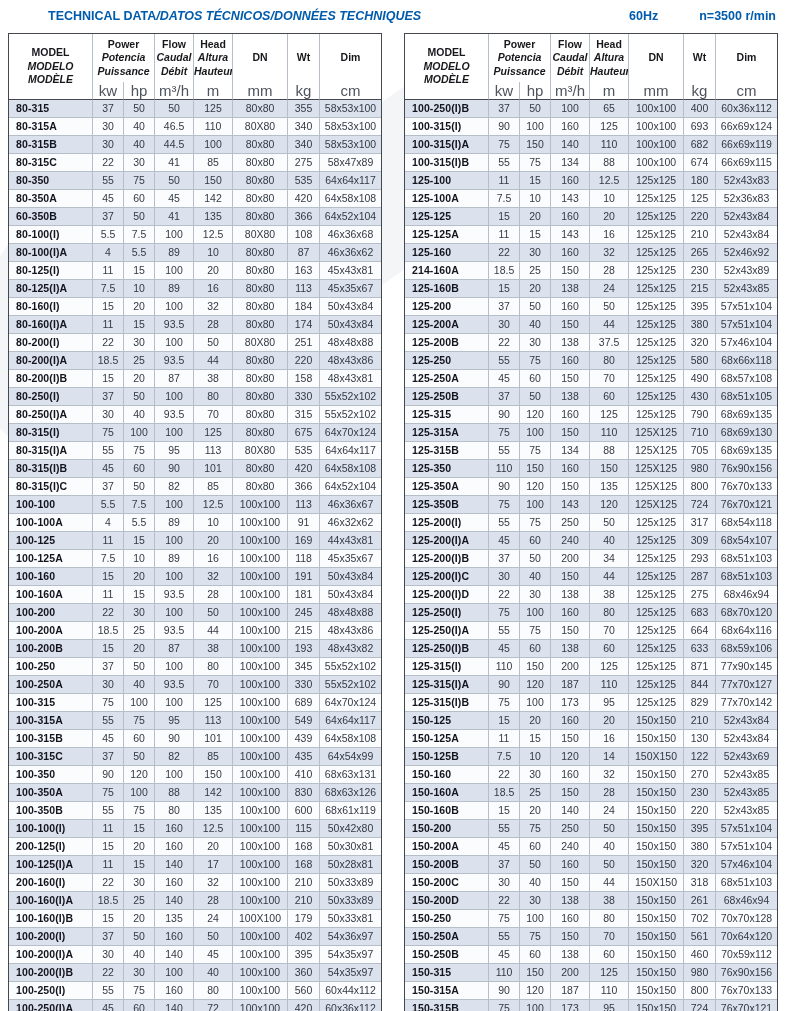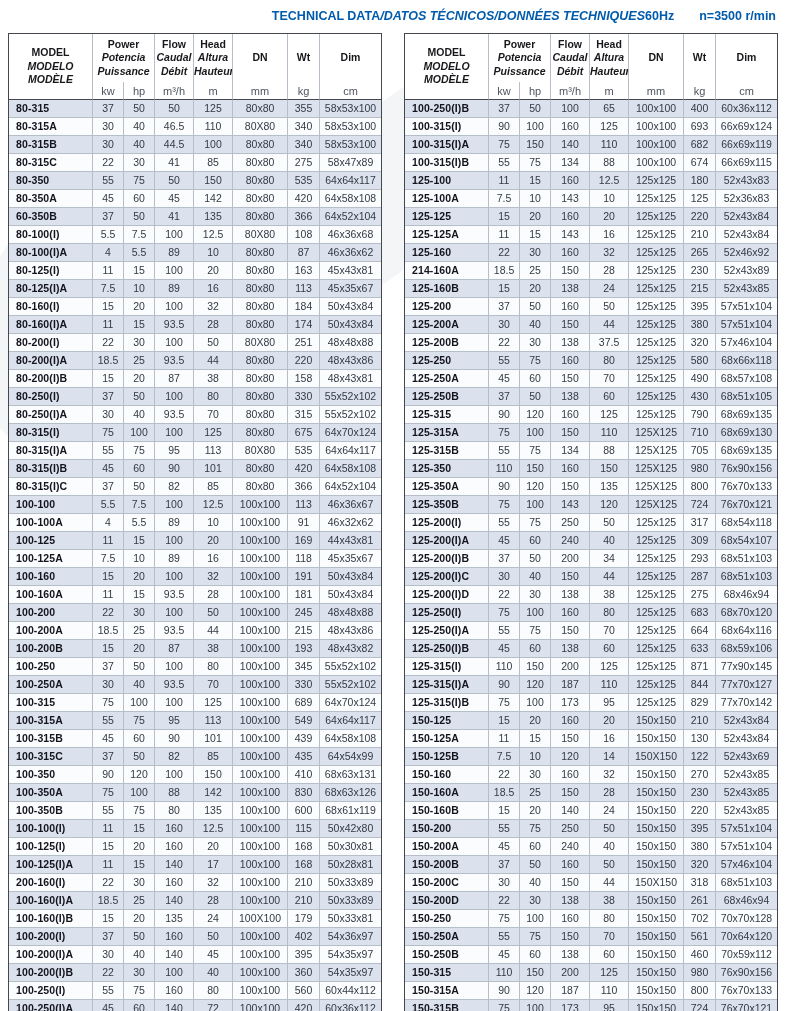--- a/index.html
+++ b/index.html
@@ -8,26 +8,27 @@
     font-family:"Liberation Sans","DejaVu Sans",sans-serif;
     -webkit-font-smoothing:antialiased;
   }
   
   .wm{position:absolute;background:rgba(145,155,170,0.10);pointer-events:none;}
   .wm1{width:210px;height:210px;left:-40px;top:240px;transform:rotate(45deg) skewX(12deg);}
   .wm2{width:260px;height:150px;left:250px;top:120px;transform:rotate(-35deg);}
   .wm3{width:180px;height:180px;left:60px;top:560px;transform:rotate(40deg);}
 
   .header-bar{
-    display:flex;justify-content:flex-end;align-items:baseline;
+    display:flex;justify-content:space-between;align-items:baseline;
     padding:9px 8px 0 8px;
+    margin-left:40px;
   }
   .page-title{font-size:12.5px;font-weight:bold;color:var(--accent,#005bac);}
   .t-alt{font-style:italic;}
-  .specs{display:flex;gap:25px;font-size:12.5px;font-weight:bold;color:var(--accent,#005bac);padding-right:2px;}
+  .specs{display:flex;gap:41px;font-size:12.5px;font-weight:bold;color:var(--accent,#005bac);padding-right:2px;}
 
   .tables{display:flex;gap:22px;padding-left:8px;margin-top:10px;position:relative;}
 
   table.data-table{
     width:373px;table-layout:fixed;background:#fff;
     border-collapse:separate;border-spacing:0;
     border:1px solid var(--border_outer,#44474d);
   }
   th,td{box-sizing:border-box;overflow:hidden;white-space:nowrap;}
 
@@ -35,21 +36,21 @@
     background:#fff;font-weight:bold;color:#17171c;
     border-right:1px solid var(--border_inner,#b6bec9);
     vertical-align:middle;padding:0;text-align:center;
   }
   thead th:last-child{border-right:none;}
   thead tr.main th{height:48px;}
   th.model-h{border-bottom:1px solid var(--border_outer,#44474d);}
   .h-line{display:block;line-height:13.5px;font-size:10.5px;font-weight:bold;}
   .h-alt{font-style:italic;}
   thead tr.units th{
-    height:18px;font-weight:normal;font-size:11px;color:#4e545e;
+    height:18px;font-weight:normal;font-size:15px;color:#4e545e;
     border-bottom:1px solid var(--border_outer,#44474d);
     vertical-align:middle;
   }
 
   tbody td{
     height:17.5px;line-height:17px;font-size:10.5px;color:#333a44;text-align:center;
     border-right:1px solid var(--border_inner,#b6bec9);
     border-bottom:1px solid var(--border_inner,#b6bec9);
     padding:0 2px;
   }
@@ -537,21 +538,21 @@
           <td class="model">100-100(I)</td>
           <td>11</td>
           <td>15</td>
           <td>160</td>
           <td>12.5</td>
           <td>100x100</td>
           <td>115</td>
           <td>50x42x80</td>
         </tr>
         <tr>
-          <td class="model">100-125(I)</td>
+          <td class="model">200-125(I)</td>
           <td>15</td>
           <td>20</td>
           <td>160</td>
           <td>20</td>
           <td>100x100</td>
           <td>168</td>
           <td>50x30x81</td>
         </tr>
         <tr>
           <td class="model">100-125(I)A</td>

